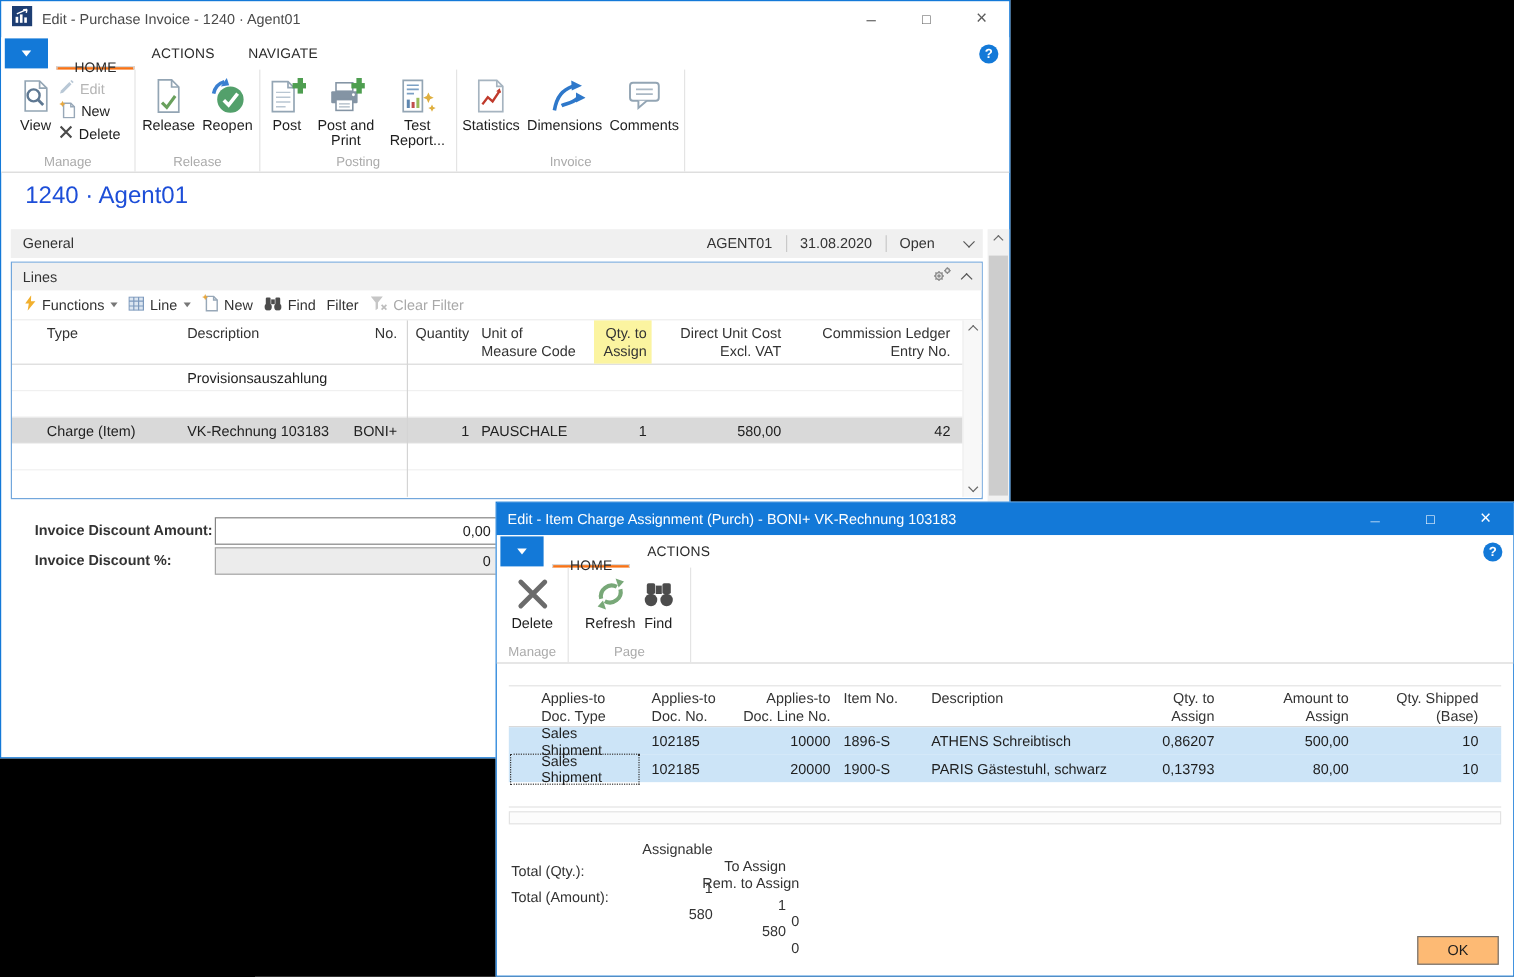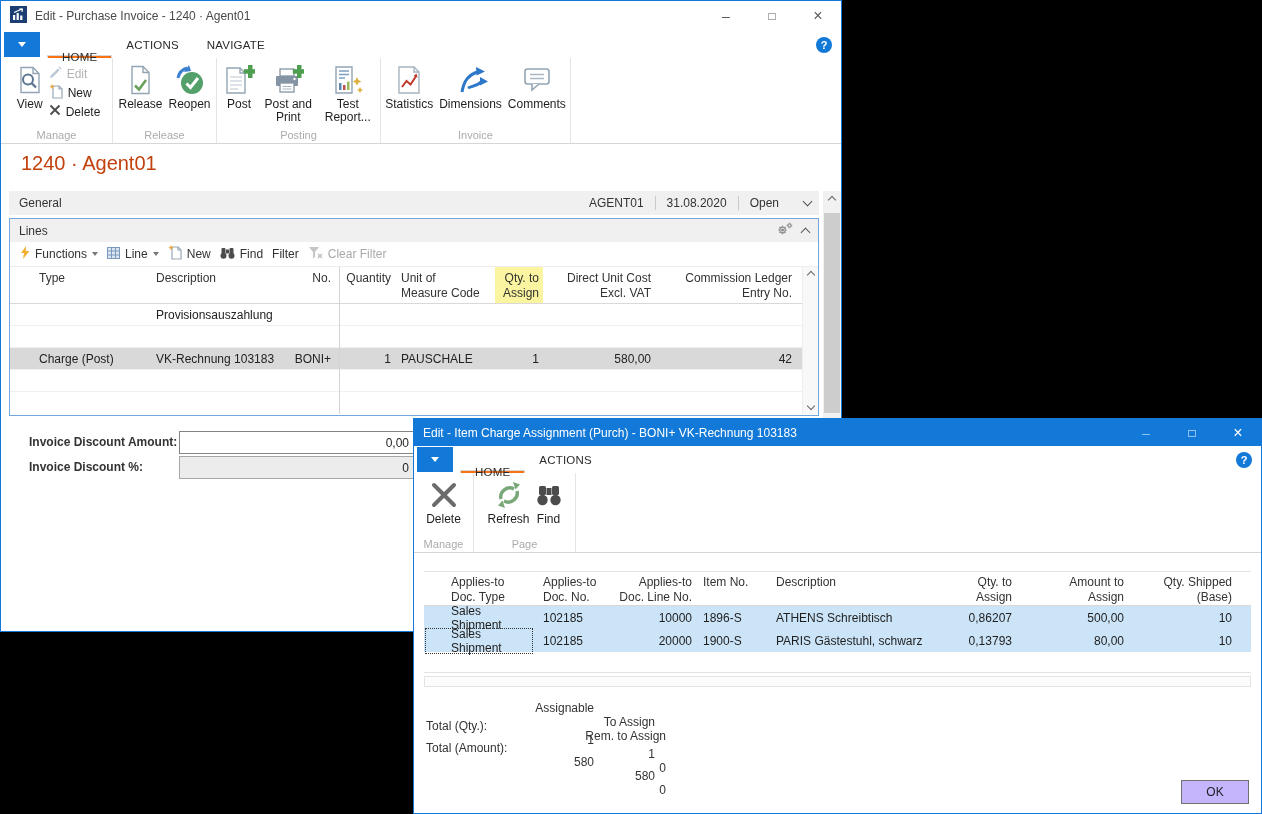--- a/index.html
+++ b/index.html
@@ -37,21 +37,21 @@
   #overlay-window .ribbon { height:80px; }
   .rgroup { position:relative; display:flex; justify-content:center; align-items:flex-start; padding:3px 4px 16px 4px; border-right:1px solid #e4e4e4; gap:2px; }
   .rgroup .glabel { position:absolute; bottom:2px; left:0; right:0; text-align:center; font-size:11px; color:#ababab; }
   .rb { display:flex; flex-direction:column; align-items:center; gap:1px; font-size:12px; color:#1e1e1e; text-align:center; line-height:13px; padding:2px 2px; }
   .rb .ric { height:34px; display:flex; align-items:center; justify-content:center; }
   .rstack { display:flex; flex-direction:column; gap:4px; padding-top:5px; }
   .rs { display:flex; align-items:center; gap:5px; font-size:12px; color:#1e1e1e; height:15px; }
   .rs.disabled { color:#b4b4b4; }
 
   
-  .pagetitle { position:absolute; left:20px; top:151px; font-size:20px; color:#c2410c; }
+  .pagetitle { position:absolute; left:20px; top:151px; font-size:20px; color:#1d4ed8; }
   #general-bar { position:absolute; left:8px; top:190px; width:810px; height:24px; background:#f0f0f0; display:flex; align-items:center; padding:0 8px 0 10px; font-size:12px; color:#333; }
   #general-bar .gvals { margin-left:auto; display:flex; align-items:center; gap:11px; }
   .vsep { width:1px; height:14px; background:#c9c9c9; }
   .chev { display:inline-block; width:7px; height:7px; border-left:1.6px solid #555; border-top:1.6px solid #555; }
   .chev.down { transform:rotate(-135deg); margin-top:-3px; }
   .chev.up { transform:rotate(45deg); margin-top:3px; }
 
   #outer-scroll { position:absolute; left:822px; top:190px; width:18px; height:240px; background:#f1f1f1; }
   #outer-scroll .scroll-btn { height:17px; display:flex; align-items:center; justify-content:center; }
   #outer-thumb { position:absolute; left:1px; top:22px; width:16px; height:200px; background:#cdcdcd; }
@@ -105,21 +105,21 @@
   .o7 { width:112px; text-align:right; padding-right:7px; }
   .o8 { width:120px; text-align:right; padding-right:19px; }
   .focus-cell { outline:1px dotted #333; outline-offset:-2px; }
 
   .tot-grid { position:absolute; left:10px; display:flex; font-size:12px; color:#333;flex-direction:column; }
   .tg-label { width:170px; padding-left:2px; }
   .tg-c1 { width:175px; text-align:right; padding-right:5px; }
   .tg-c2 { width:236px; text-align:right; padding-right:5px; }
   .tg-c3 { width:247px; text-align:right; padding-right:5px; }
 
-  #ok-btn { position:absolute; left:767px; top:361px; width:68px; height:24px; background:#c4b5fd; border:1px solid #707070; font-size:12px; color:#1e1e1e; display:flex; align-items:center; justify-content:center; }
+  #ok-btn { position:absolute; left:767px; top:361px; width:68px; height:24px; background:#fdba74; border:1px solid #707070; font-size:12px; color:#1e1e1e; display:flex; align-items:center; justify-content:center; }
 </style>
 </head>
 <body>
 
 <div class="window" id="main-window">
 
   <div class="titlebar">
     <span><svg width="17" height="17" viewBox="0 0 17 17">
           <rect width="17" height="17" fill="#1d3e73"></rect>
           <rect x="3" y="9" width="2.2" height="5" fill="#fff"></rect>
@@ -397,21 +397,21 @@
         <div class="c-desc">Provisionsauszahlung</div>
         <div class="c-no"></div>
           <div class="c-qty"></div>
           <div class="c-uom"></div>
           <div class="c-qass"></div>
           <div class="c-cost"></div>
           <div class="c-comm"></div>
       </div>
       <div class="lt-row"></div>
       <div class="lt-row selected">
-        <div class="c-type">Charge (Post)</div>
+        <div class="c-type">Charge (Item)</div>
         <div class="c-desc">VK-Rechnung 103183</div>
         <div class="c-no">BONI+</div>
         <div class="c-qty">1</div>
         <div class="c-uom">PAUSCHALE</div>
         <div class="c-qass">1</div>
         <div class="c-cost">580,00</div>
         <div class="c-comm">42</div>
       </div>
       <div class="lt-row"></div>
       <div class="lt-row" style="border-bottom:none"></div>

